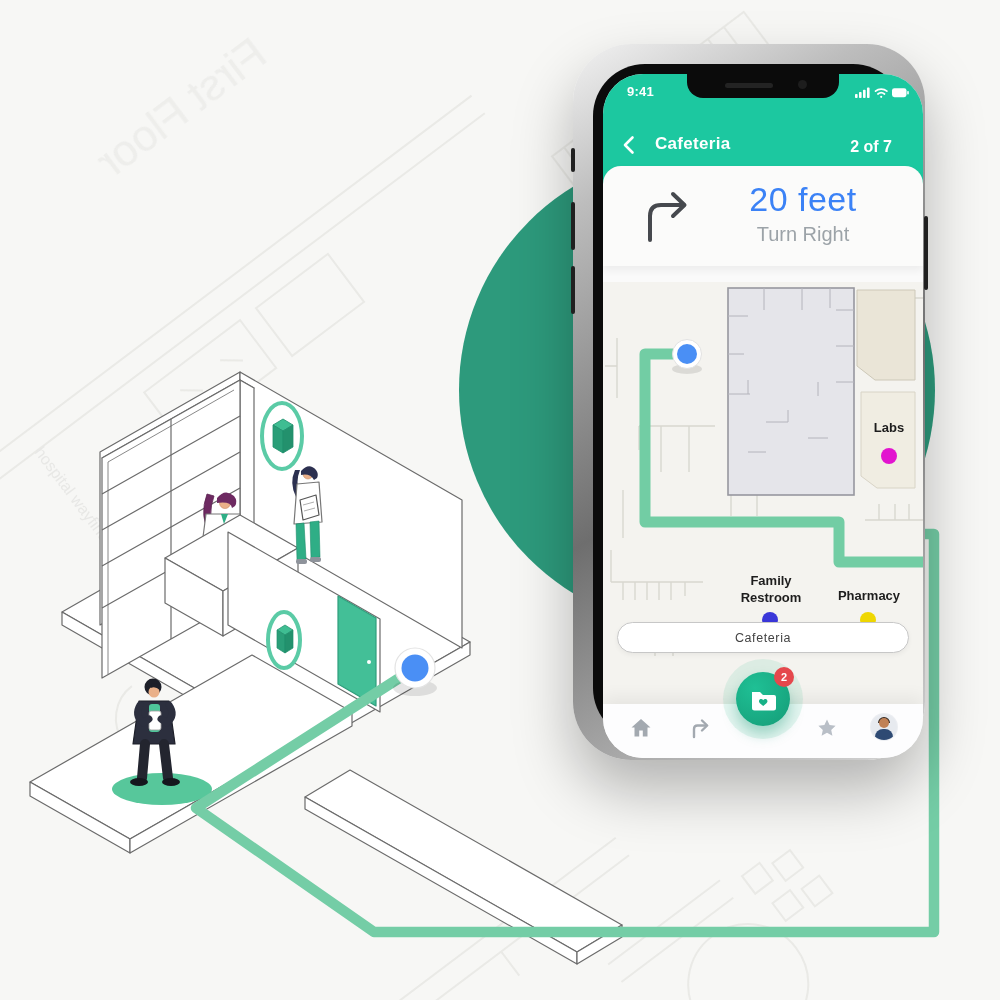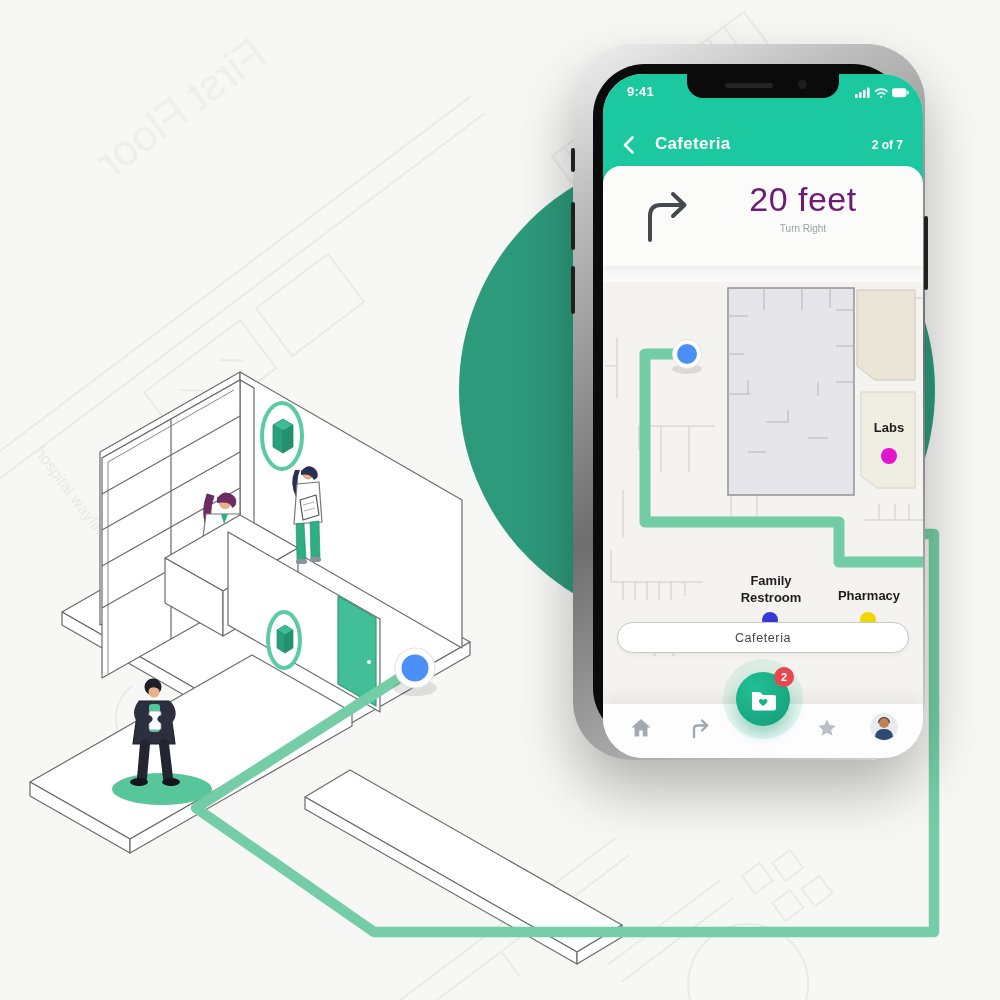--- a/index.html
+++ b/index.html
@@ -31,28 +31,28 @@
   .notch .speaker{position:absolute;left:38px;top:9px;width:48px;height:5px;background:#232323;border-radius:3px;}
   .notch .camera{position:absolute;right:32px;top:6px;width:9px;height:9px;background:#1d1d1d;border-radius:50%;}
 
   .app-header{position:absolute;top:0;left:0;right:0;height:132px;background:#1CC8A0;z-index:5;}
   .status-row{position:absolute;top:9px;left:0;right:0;height:18px;color:#fff;}
   .status-time{position:absolute;left:24px;top:1px;font-size:13px;font-weight:700;letter-spacing:.2px;}
   .status-icons{position:absolute;right:14px;top:2px;}
   .nav-row{position:absolute;top:58px;left:0;right:0;height:26px;color:#fff;}
   .back-btn{position:absolute;left:16px;top:2px;width:22px;height:22px;cursor:pointer;}
   .hdr-title{position:absolute;left:52px;top:2px;font-size:17px;font-weight:700;letter-spacing:.3px;}
-  .hdr-progress{position:absolute;right:20px;top:6px;font-size:12px;font-weight:700;}
+  .hdr-progress{position:absolute;right:31px;top:6px;font-size:16px;font-weight:700;}
 
   .dir-card{position:absolute;top:92px;left:0;right:0;height:100px;background:#fbfbfa;
             border-radius:18px 18px 0 0;z-index:6;box-shadow:0 4px 8px rgba(0,0,0,.06);}
   .dir-arrow{position:absolute;left:34px;top:24px;}
   .dir-texts{position:absolute;left:96px;right:16px;top:14px;text-align:center;}
-  .dir-distance{font-size:34px;font-weight:500;color:#701a75;letter-spacing:.5px;}
-  .dir-instruction{font-size:10px;color:#9CA3A8;margin-top:4px;}
+  .dir-distance{font-size:34px;font-weight:500;color:#3b82f6;letter-spacing:.5px;}
+  .dir-instruction{font-size:20px;color:#9CA3A8;margin-top:4px;}
 
   .map-wrap{position:absolute;top:208px;left:0;width:320px;height:438px;z-index:4;}
 
   .dest-pill{position:absolute;top:548px;left:14px;right:14px;height:31px;background:#fff;
              border:1.2px solid #c7c7c7;border-radius:16px;z-index:7;display:flex;align-items:center;
              justify-content:center;font-size:12.5px;color:#434343;letter-spacing:.6px;font-weight:500;
              box-shadow:0 2px 5px rgba(0,0,0,.05);cursor:pointer;}
 
   .bottom-bar{position:absolute;left:0;right:0;top:630px;height:54px;background:#fdfdfe;z-index:8;
               box-shadow:0 -7px 16px rgba(0,0,0,.06);}

